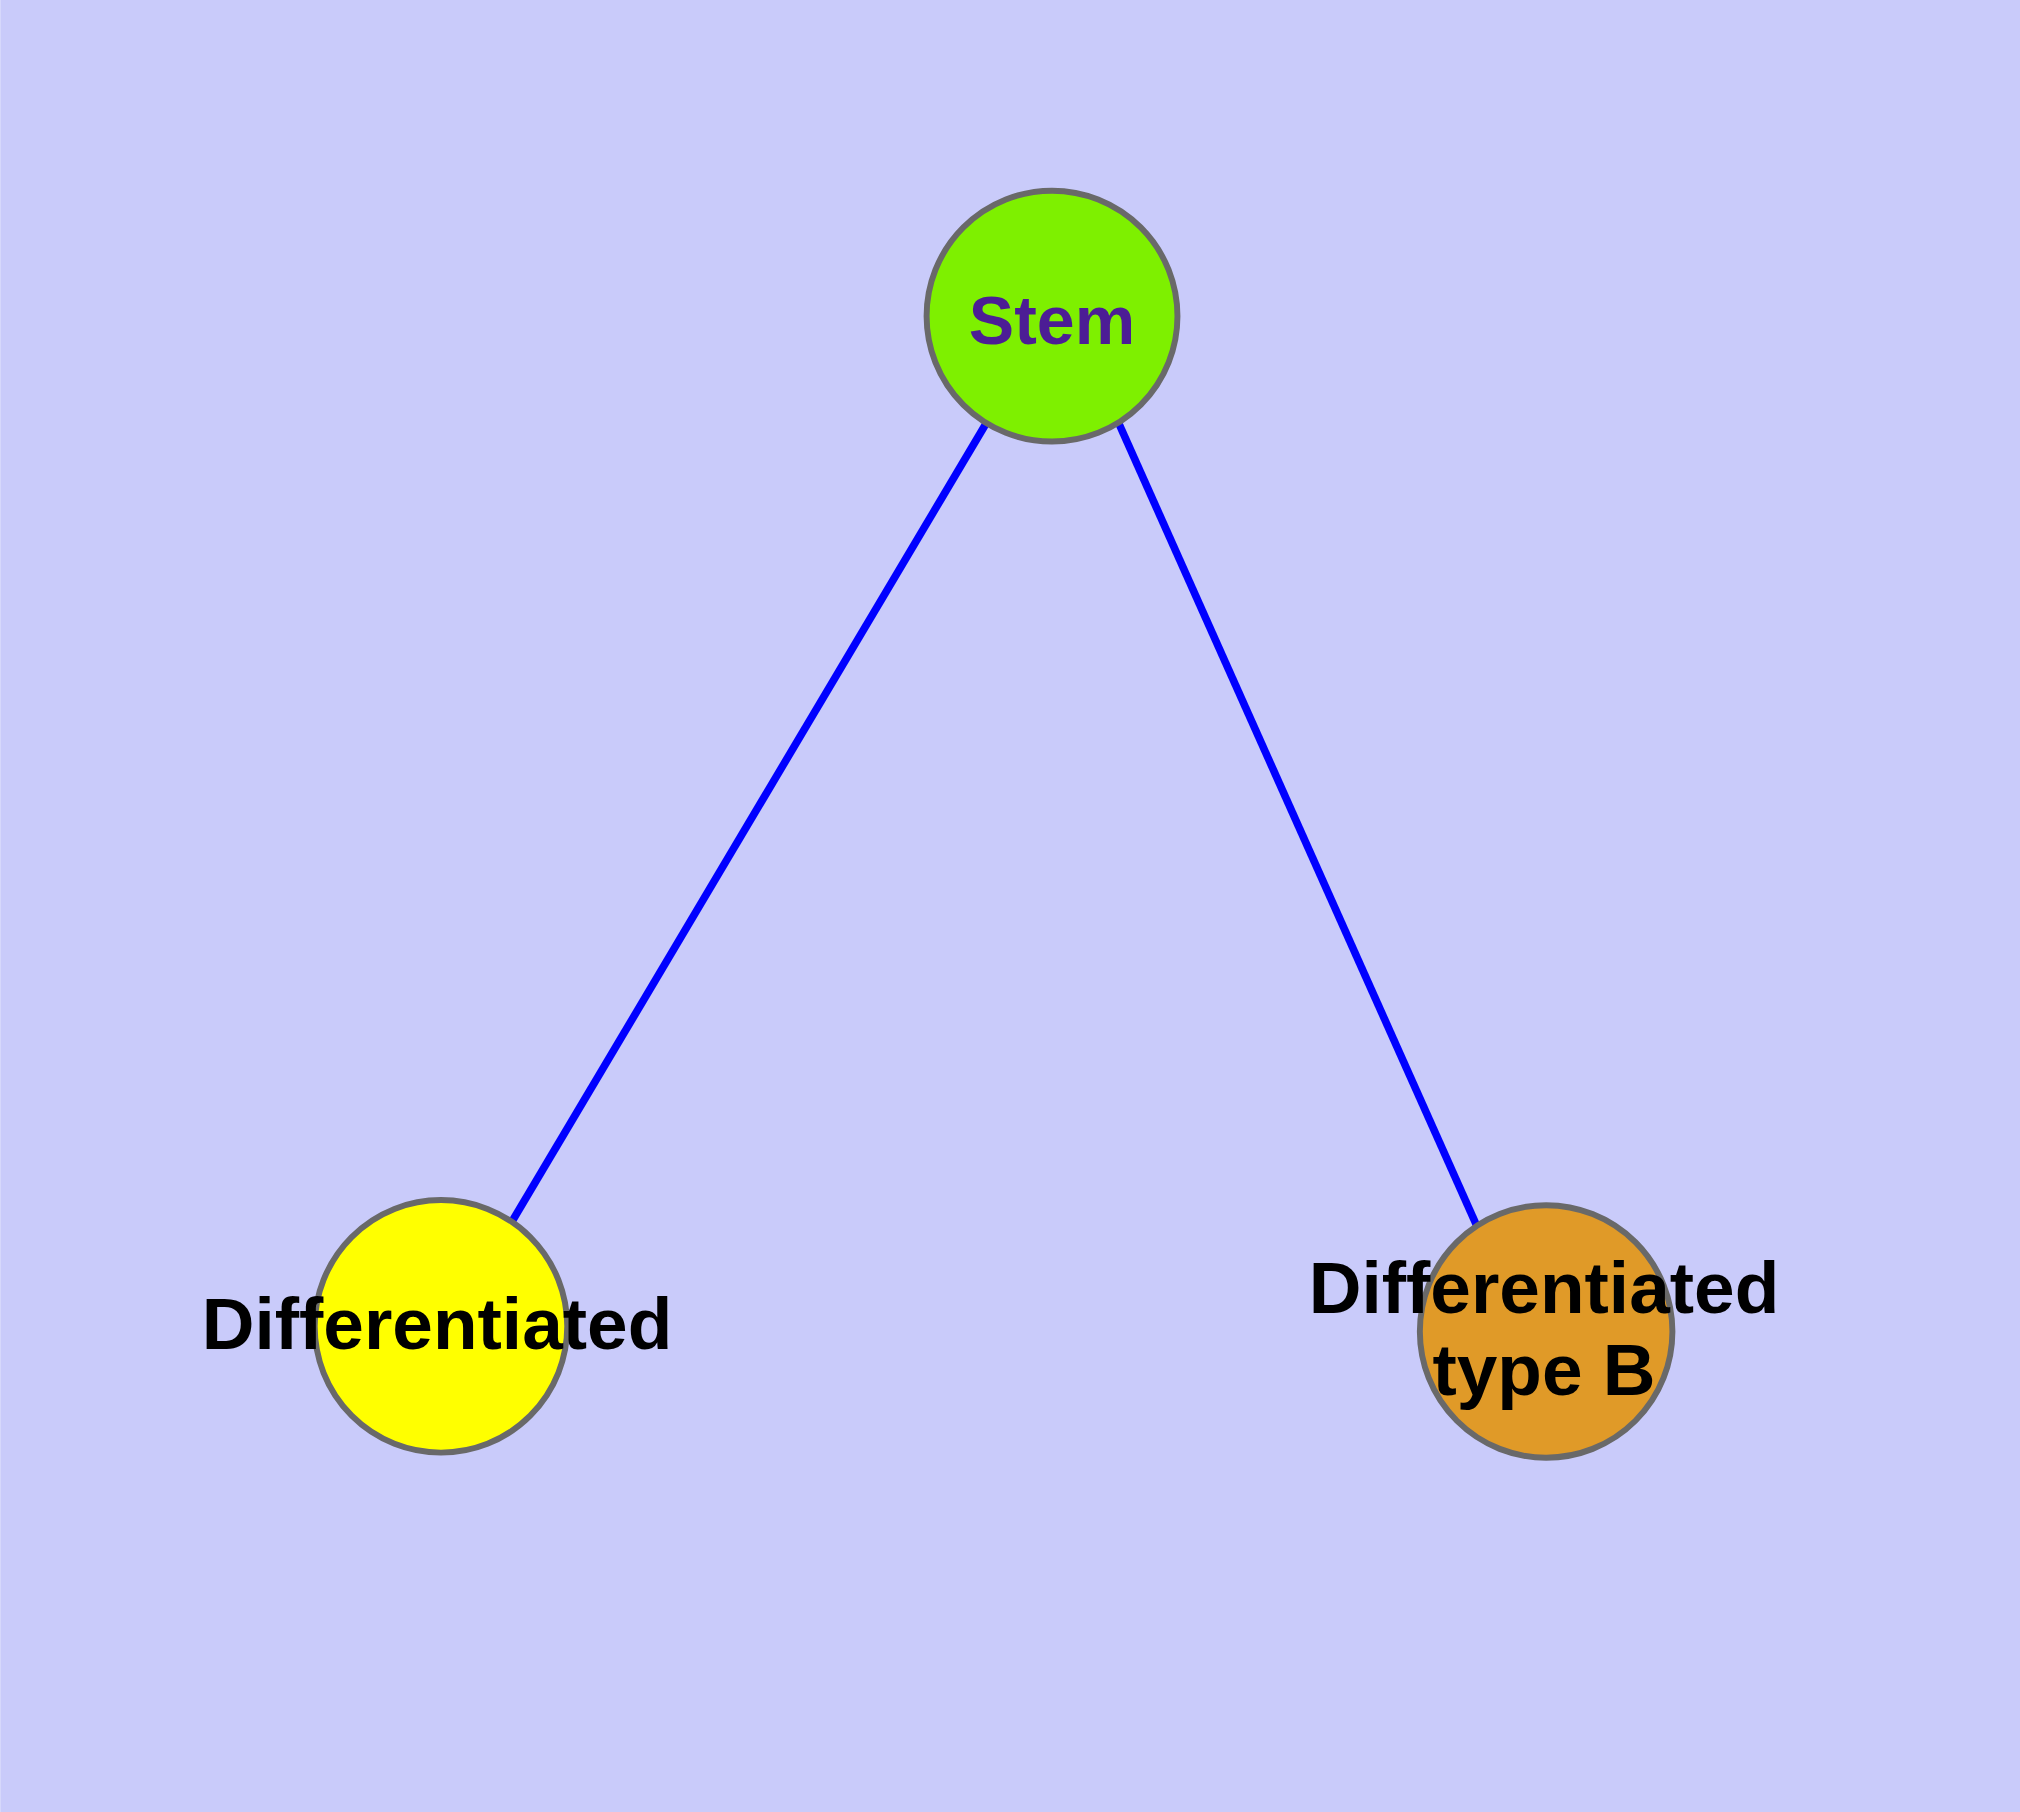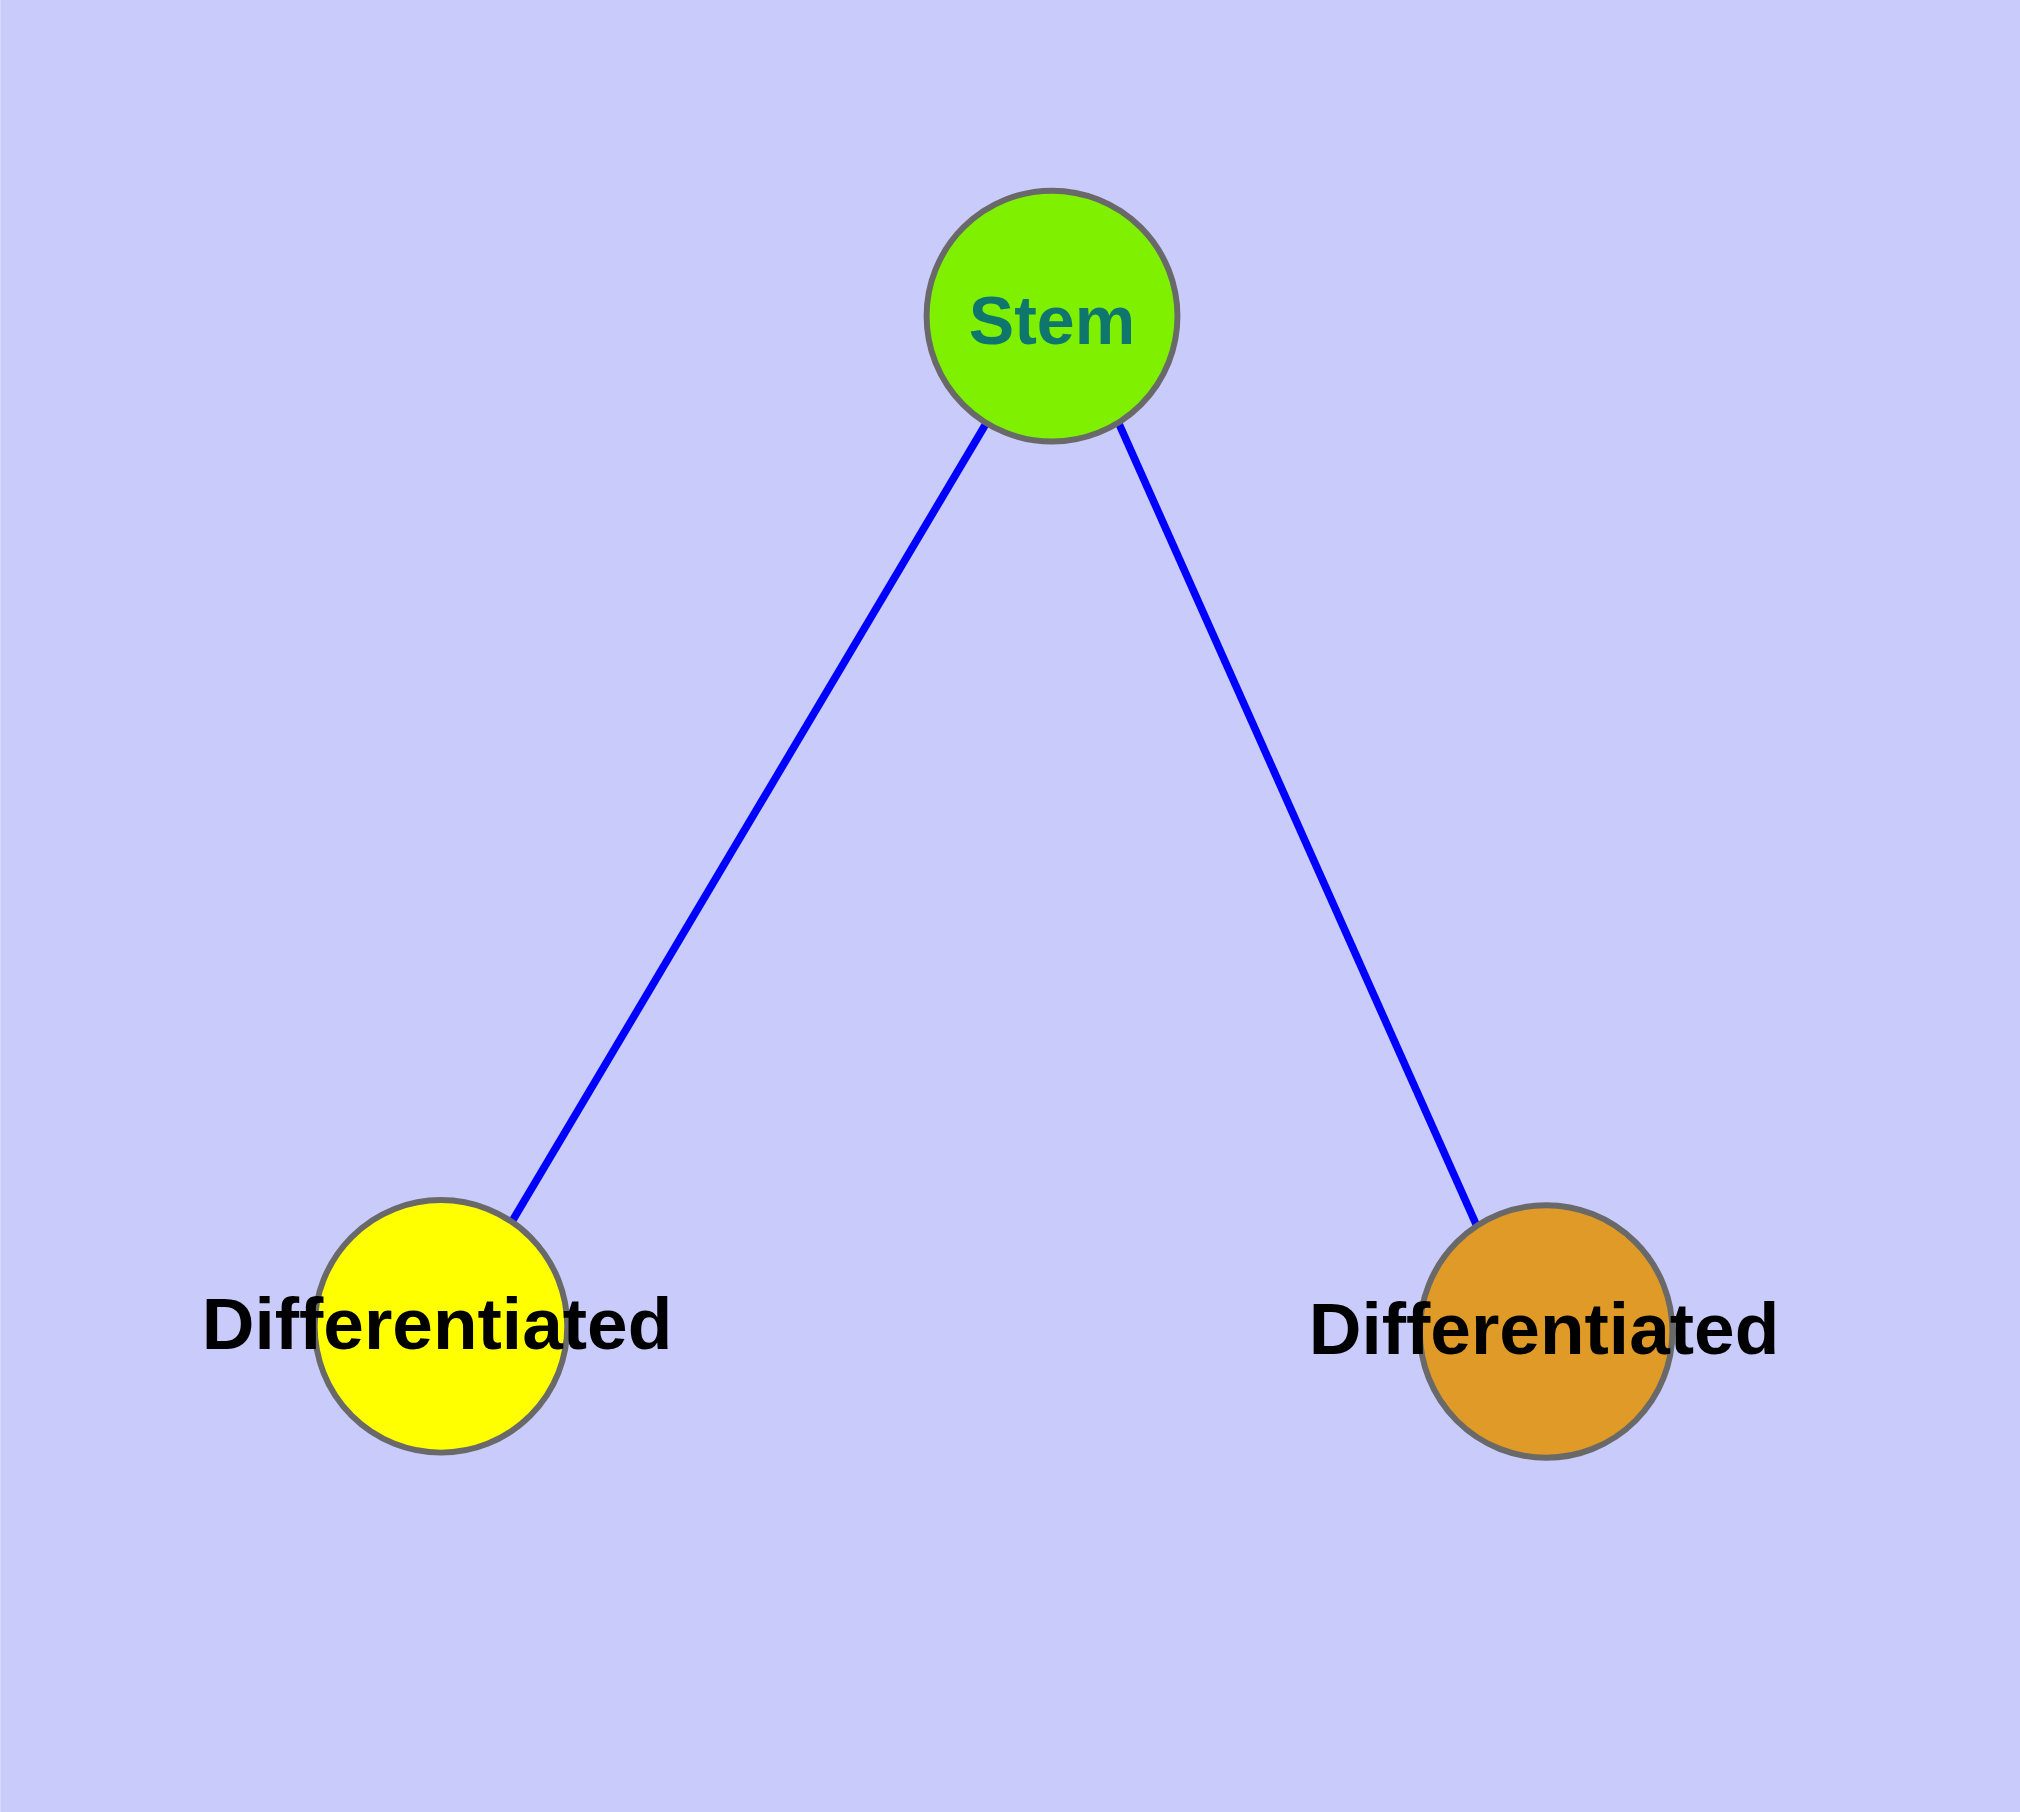--- a/index.html
+++ b/index.html
@@ -60,26 +60,27 @@
     <rect id="bg-rect" x="0" y="0" width="2384" height="2138" fill="#c9cbfa"></rect>
 
     <line id="edge-stem-diff-a" stroke-linecap="butt" x1="1163" y1="500" x2="604" y2="1441" stroke="#0000ff" stroke-width="9"></line>
     <line id="edge-stem-diff-b" stroke-linecap="butt" x1="1320" y1="500" x2="1742" y2="1446" stroke="#0000ff" stroke-width="9"></line>
 
     <circle id="node-diff-a" cx="520" cy="1565" r="149" fill="#ffff00" stroke="#696969" stroke-width="7"></circle>
     <circle id="node-diff-b" cx="1824" cy="1571" r="149" fill="#e09a28" stroke="#696969" stroke-width="7"></circle>
     <circle id="node-stem" cx="1241" cy="373" r="148" fill="#7ef000" stroke="#696969" stroke-width="7"></circle>
   </svg>
 
-  <div class="node-label" id="label-stem" style="color: #0f766e;">
+  <div class="node-label" id="label-stem" style="color: #4c1d95;">
     <div>Stem</div>
   </div>
 
   <div class="node-label" id="label-diff-a" style="color: rgb(0, 0, 0);">
     <div>Differentiated</div>
   </div>
 
   <div class="node-label" id="label-diff-b" style="color: rgb(0, 0, 0);">
     <div>Differentiated</div>
+    <div>type B</div>
   </div>
 
 </div>
 
 
 </body></html>

